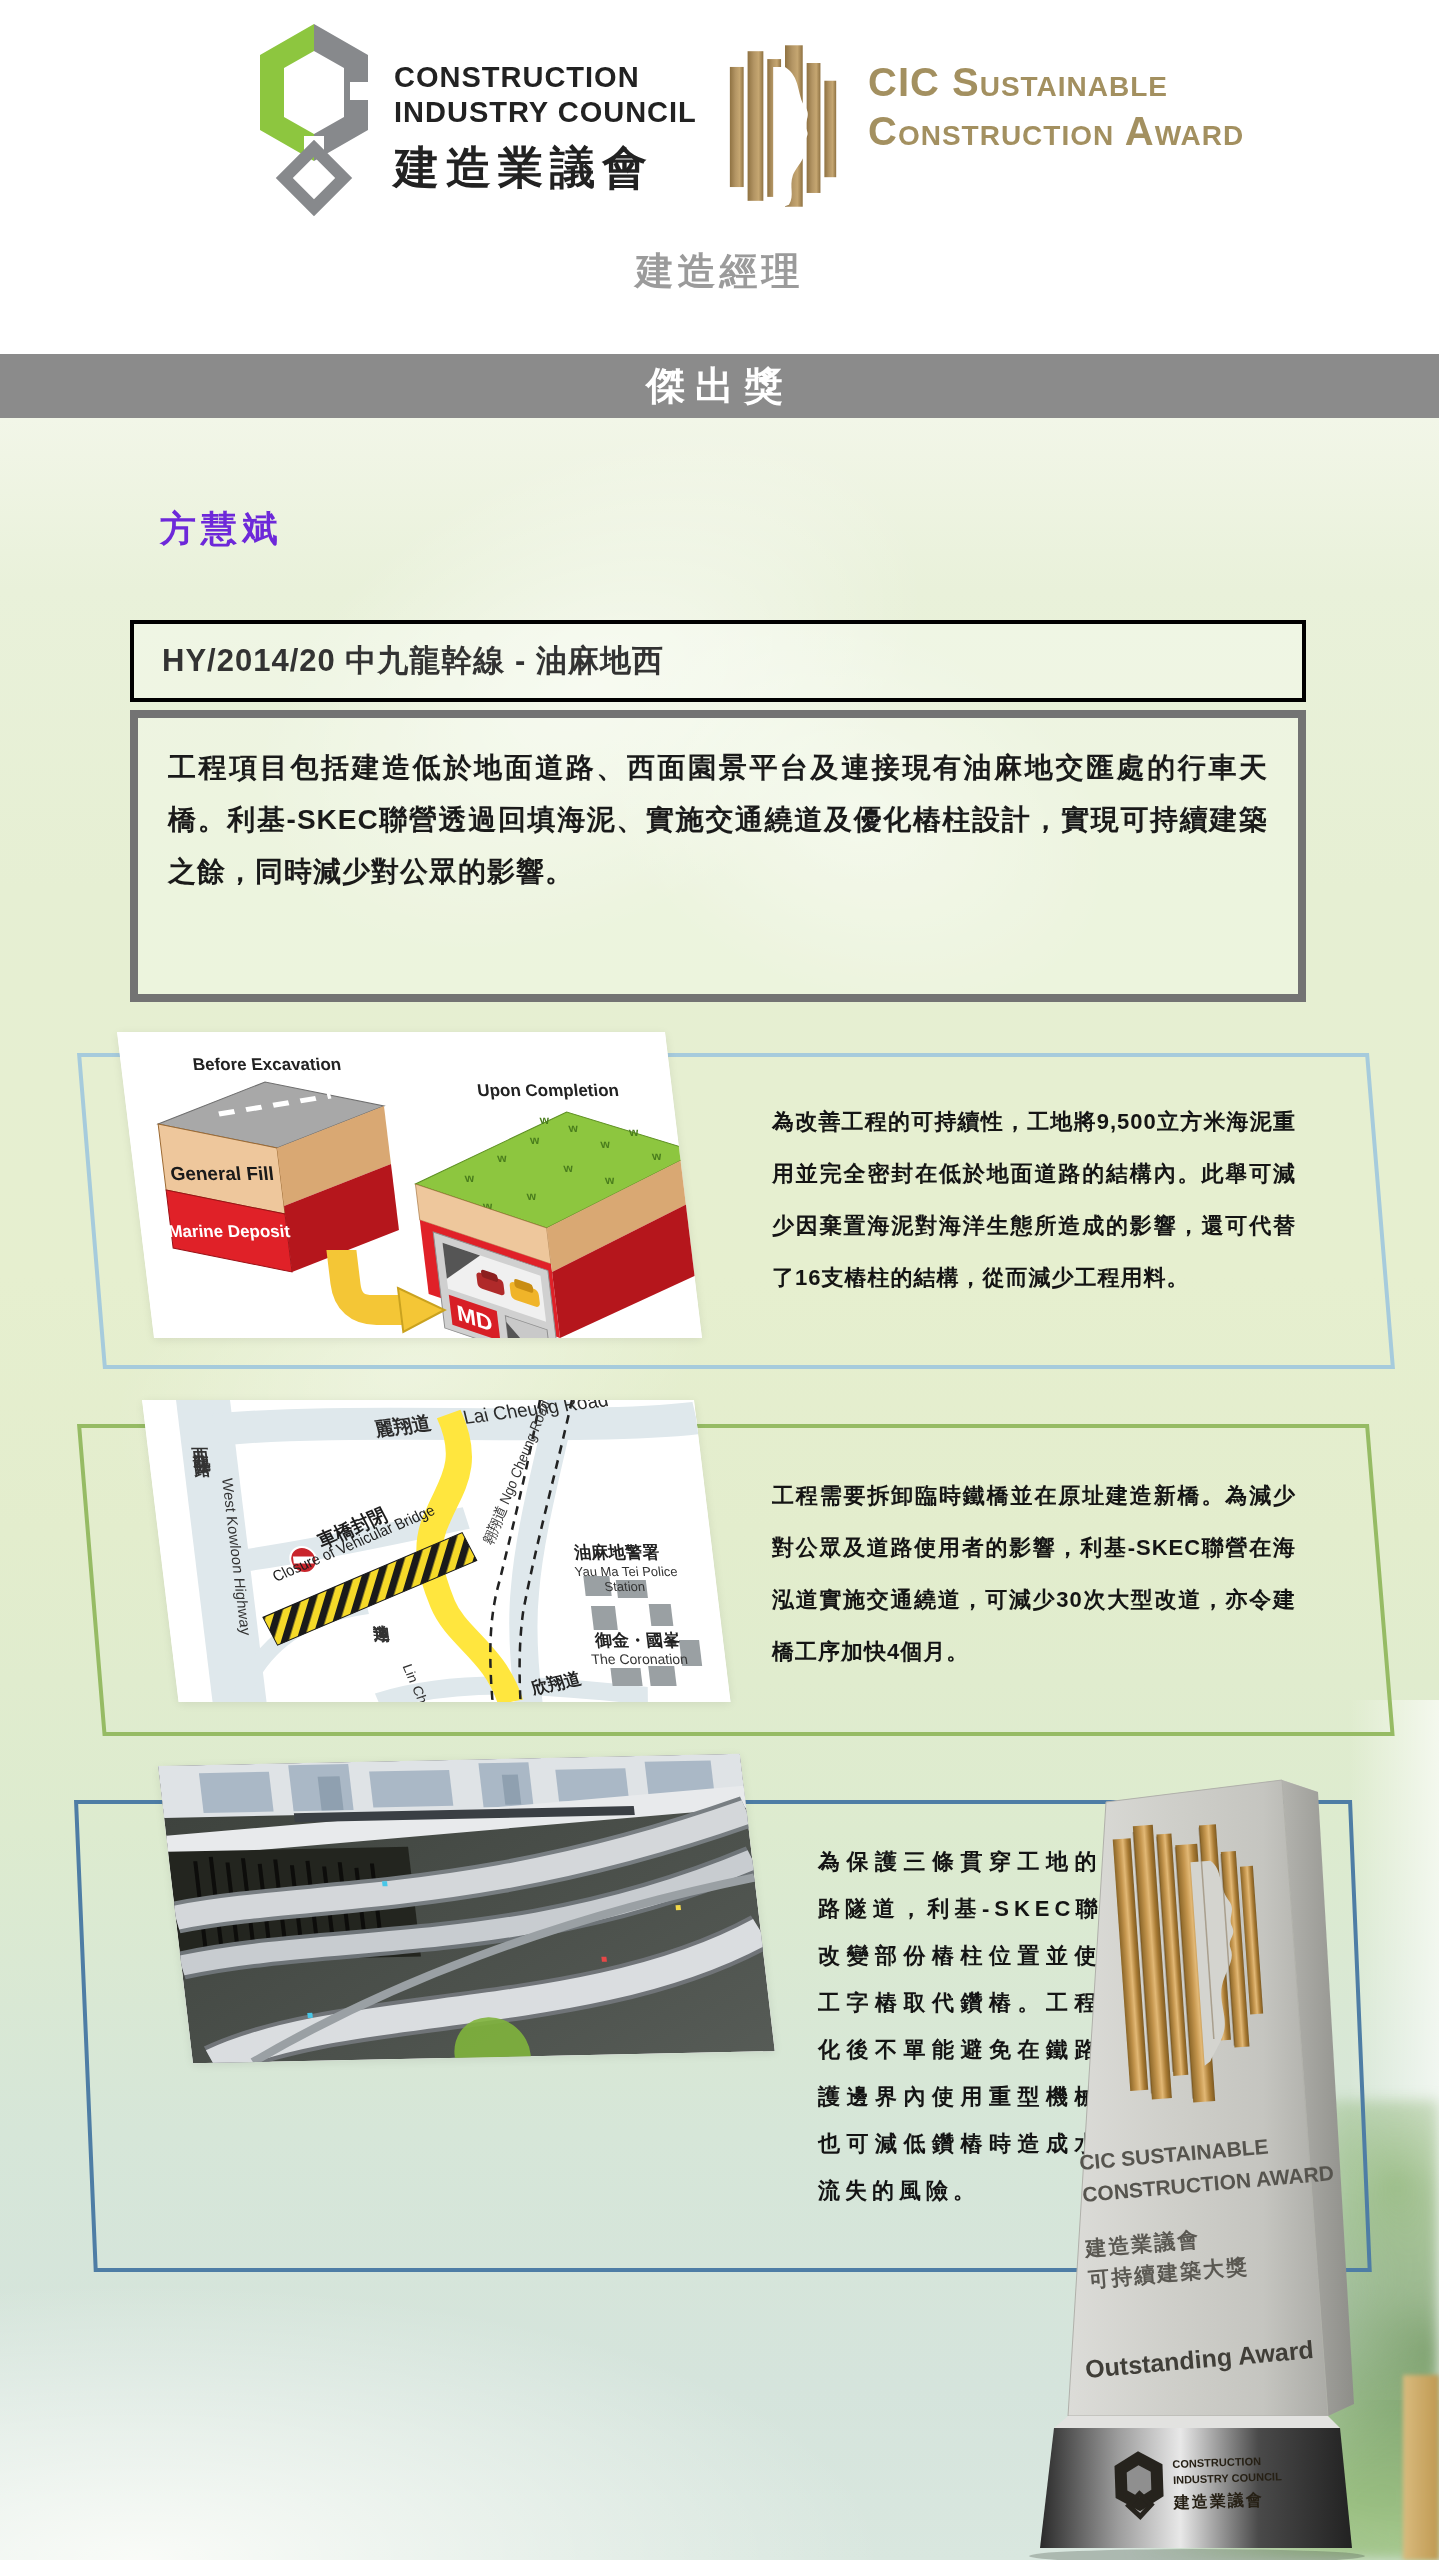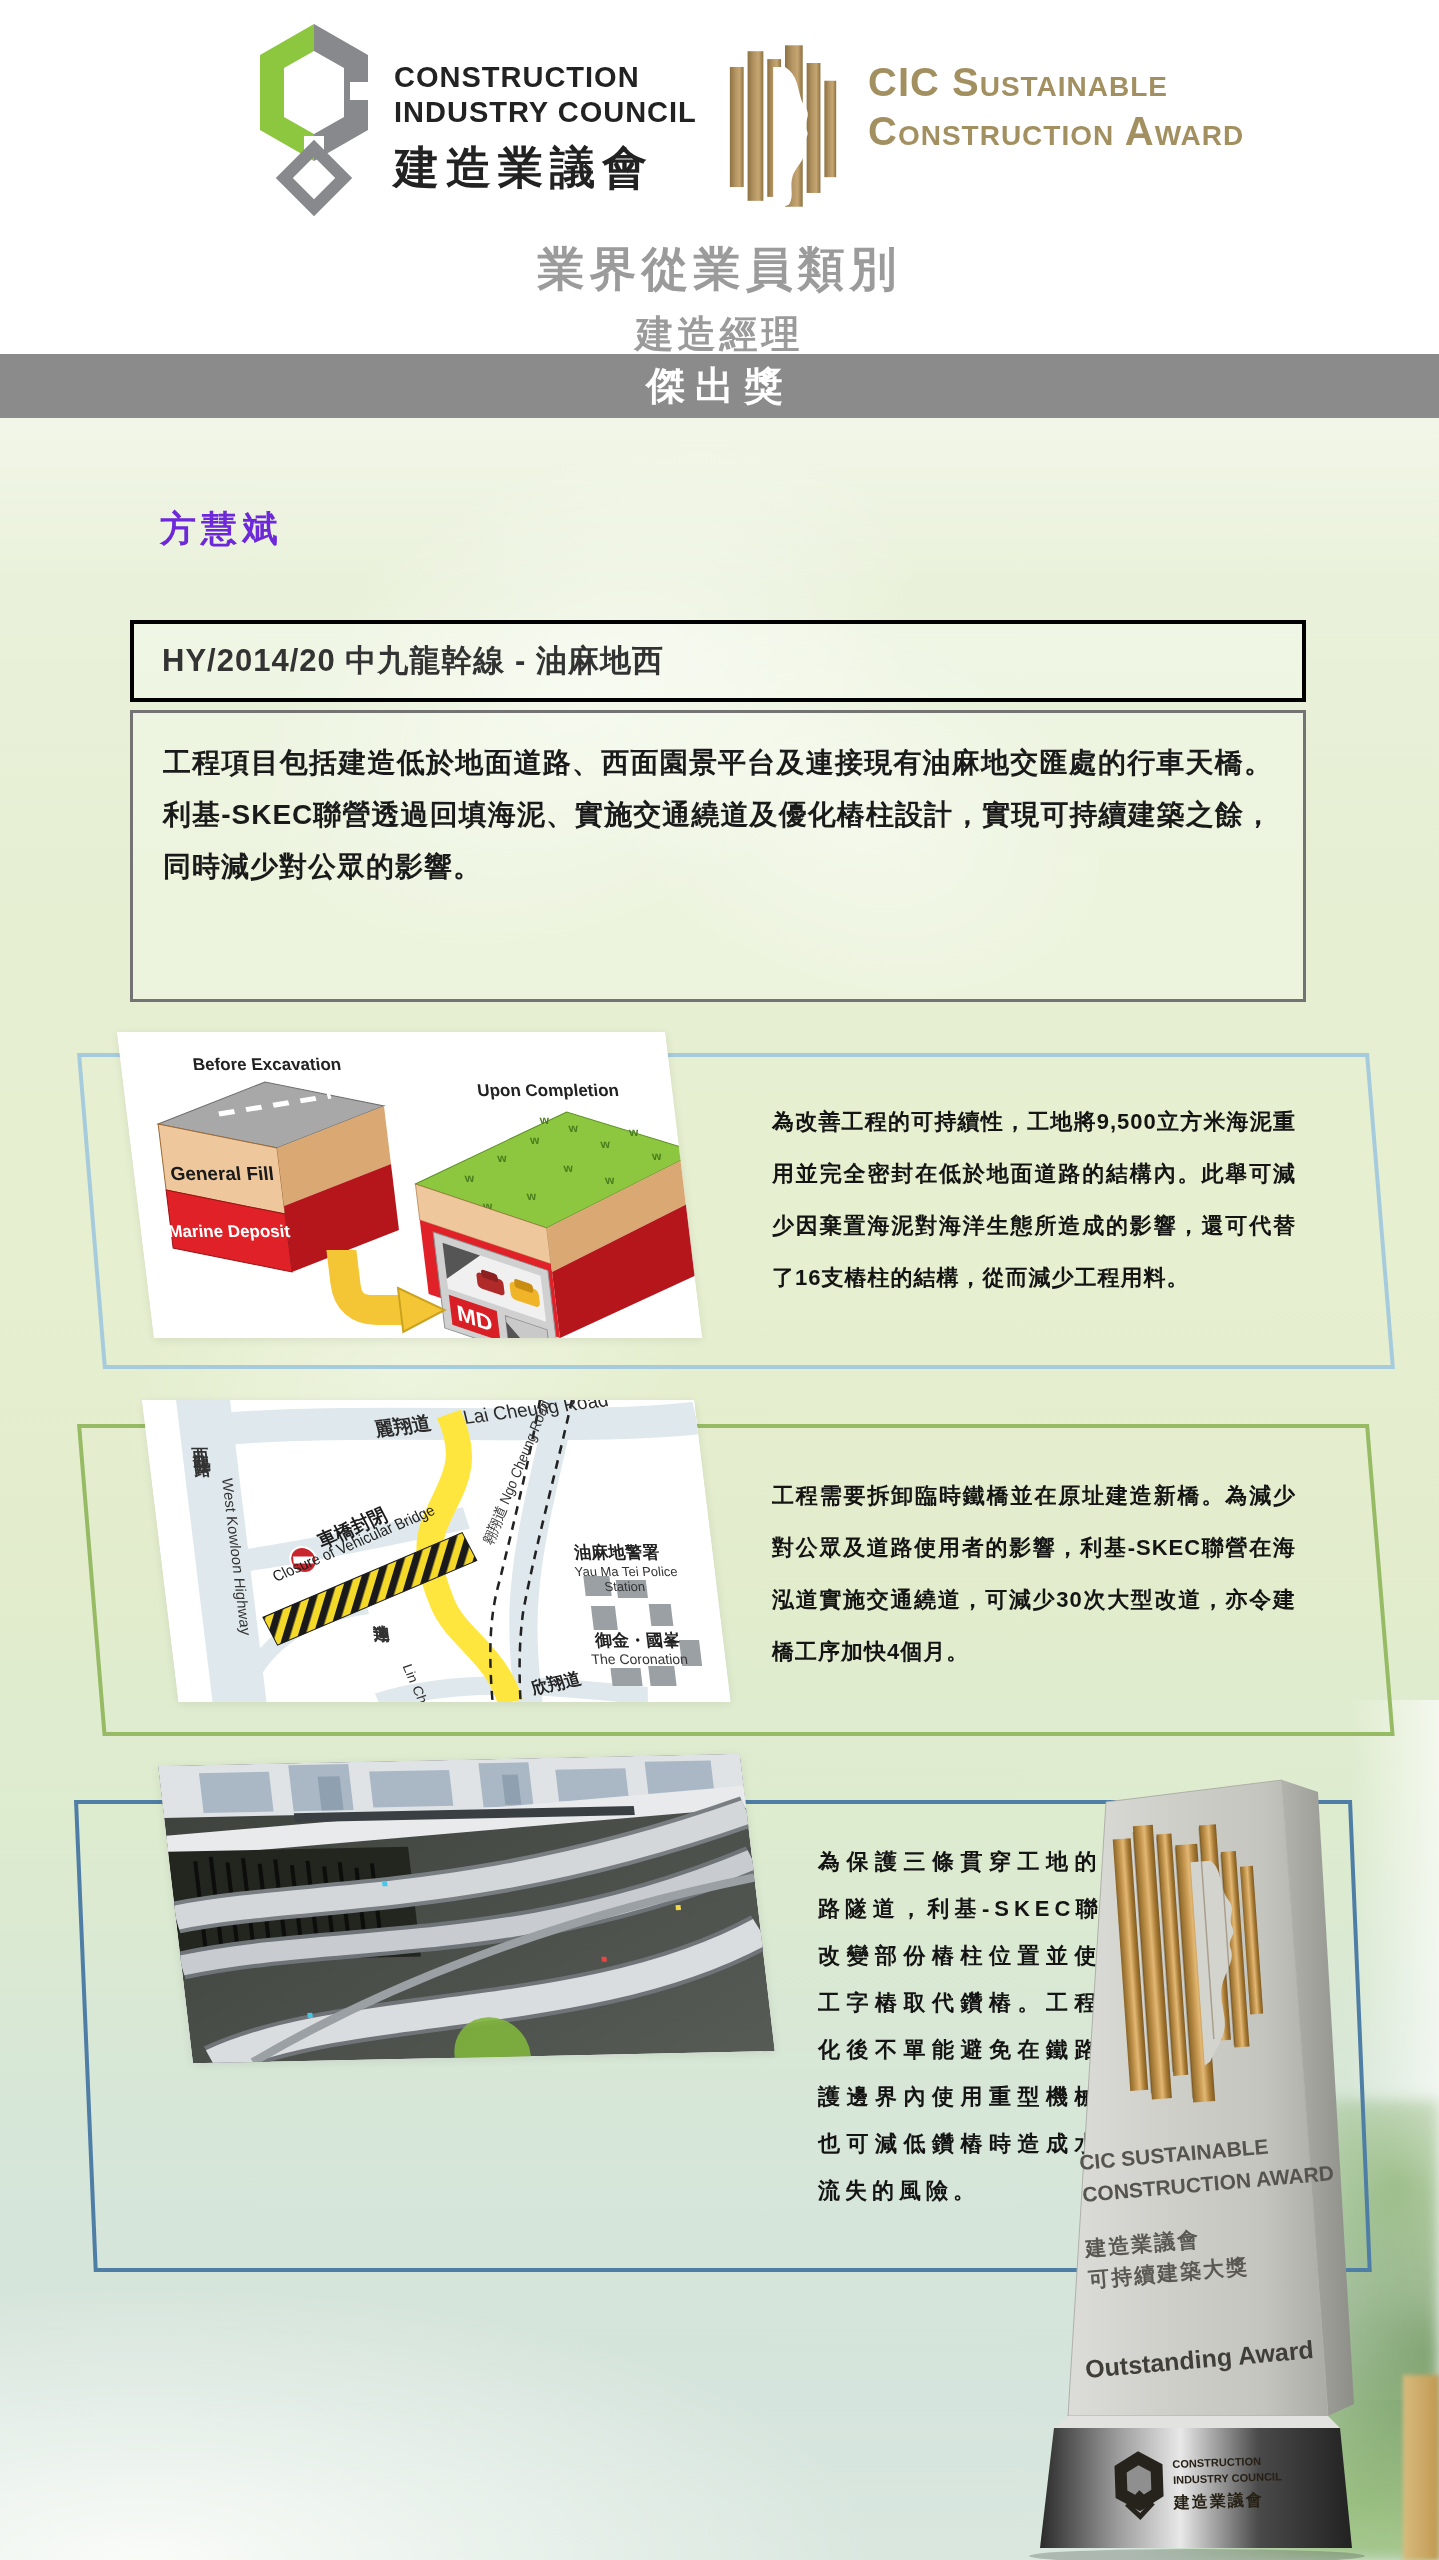--- a/index.html
+++ b/index.html
@@ -45,21 +45,21 @@
 
   
   .winner-name{left:160px;top:505px;font-size:36px;font-weight:800;color:#6d28d9;letter-spacing:5px;}
   .company{left:1018px;top:464px;width:312px;}
   .company-jv{font-size:18px;font-weight:800;color:#223150;letter-spacing:.5px;margin-top:5px;white-space:nowrap;}
 
   
   .title-box{left:130px;top:620px;width:1176px;height:82px;border:4px solid #000000;
     background:rgba(253,255,250,.35);display:flex;align-items:center;box-sizing:border-box;}
   .title-text{font-size:31px;font-weight:800;color:#333;padding-left:28px;letter-spacing:1px;}
-  .desc-box{left:130px;top:710px;width:1176px;height:292px;border:3px solid #737373;
+  .desc-box{left:130px;top:710px;width:1176px;height:292px;border:8px solid #737373;
     background:rgba(253,255,250,.3);box-sizing:border-box;}
   .desc-text{padding:24px 30px 0 30px;font-size:28px;line-height:52px;font-weight:700;
     color:#1a1a1a;letter-spacing:1px;text-align:justify;}
 
   
   .sec{border:4px solid;transform-origin:top left;box-sizing:border-box;}
   .sec1{left:77px;top:1053px;width:1292px;height:316px;border-color:#a6cbdc;transform:skewX(4.7deg);}
   .sec2{left:77px;top:1424px;width:1292px;height:312px;border-color:#96bb64;transform:skewX(4.7deg);}
   .sec3{left:74px;top:1800px;width:1278px;height:472px;border-color:#4e7da5;transform:skewX(2.4deg);}
   .img-card{background:#fff;transform-origin:top left;overflow:hidden;box-shadow:0 2px 10px rgba(0,0,0,.08);}
@@ -111,21 +111,20 @@
     <path d="M64,32 C80,42 76,60 84,72 C92,82 82,88 86,96 C90,104 80,106 83,114
              C87,124 76,132 72,142 C68,154 74,162 68,172 L52,178 L52,32 Z" fill="#ffffff"></path>
   </svg>
 
   <div class="abs award-text">
     <div class="award-en">CIC Sustainable</div>
     <div class="award-en">Construction Award</div>
   </div>
 
   <div class="abs category">
-    <div class="category-group">業界從業員類別</div>
     <div class="category-role">建造經理</div>
   </div>
 
   <div class="abs banner">
     <div class="banner-label">傑出獎</div>
   </div>
 
   <div class="abs content-bg"></div>
   <div class="abs leaf leaf1"></div>
   <div class="abs leaf leaf2"></div>

